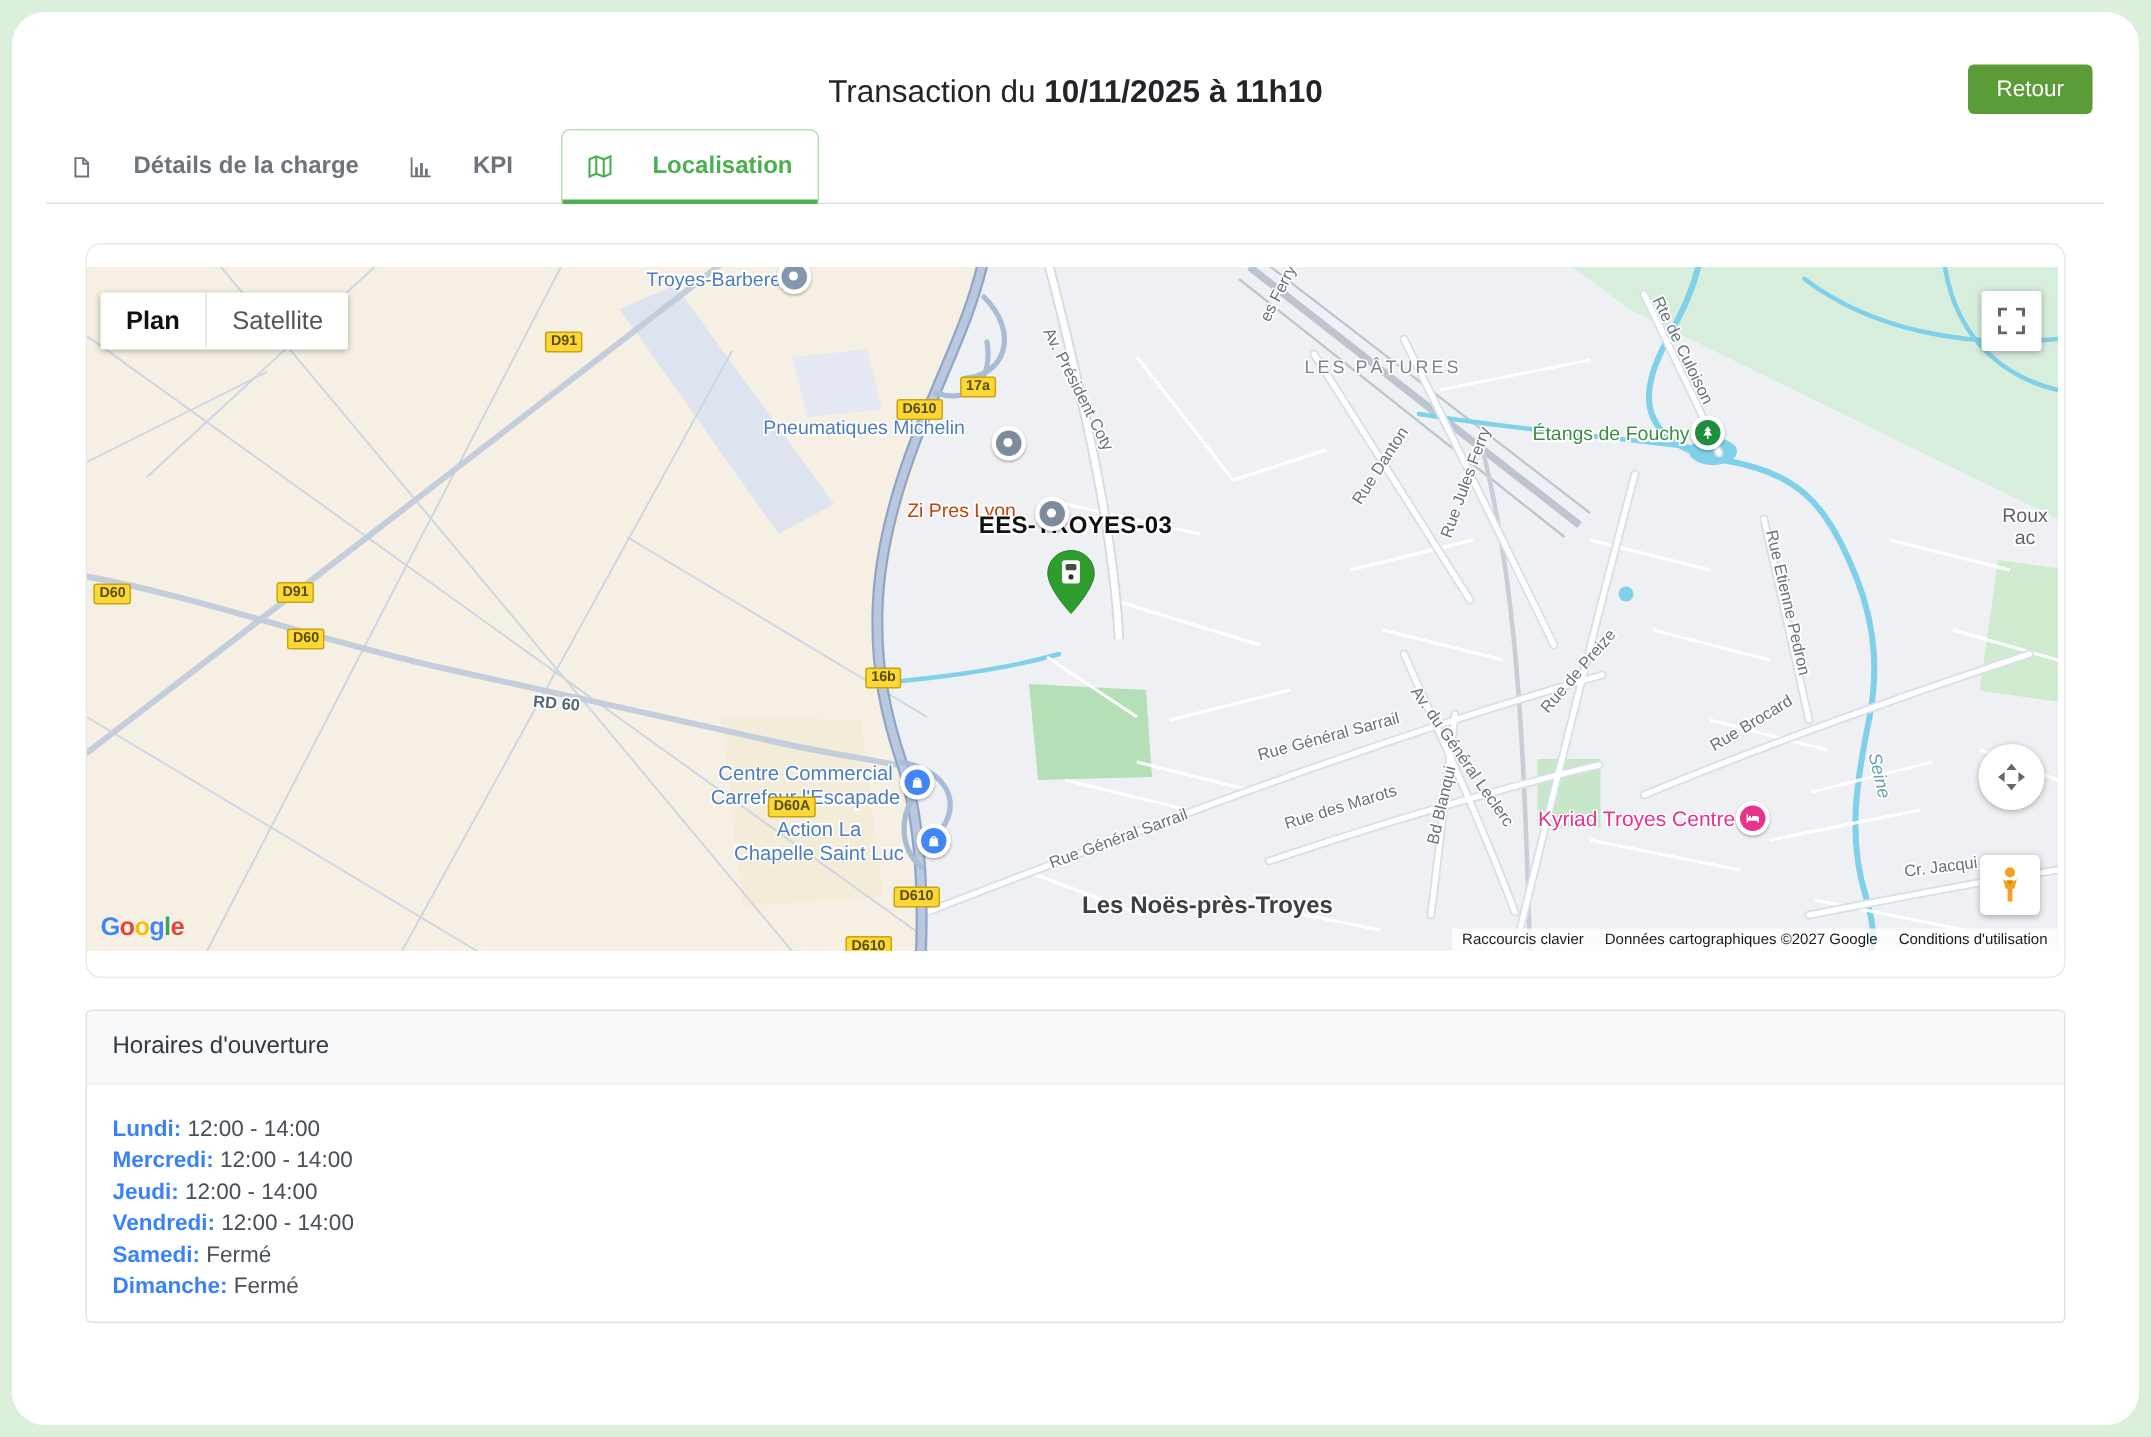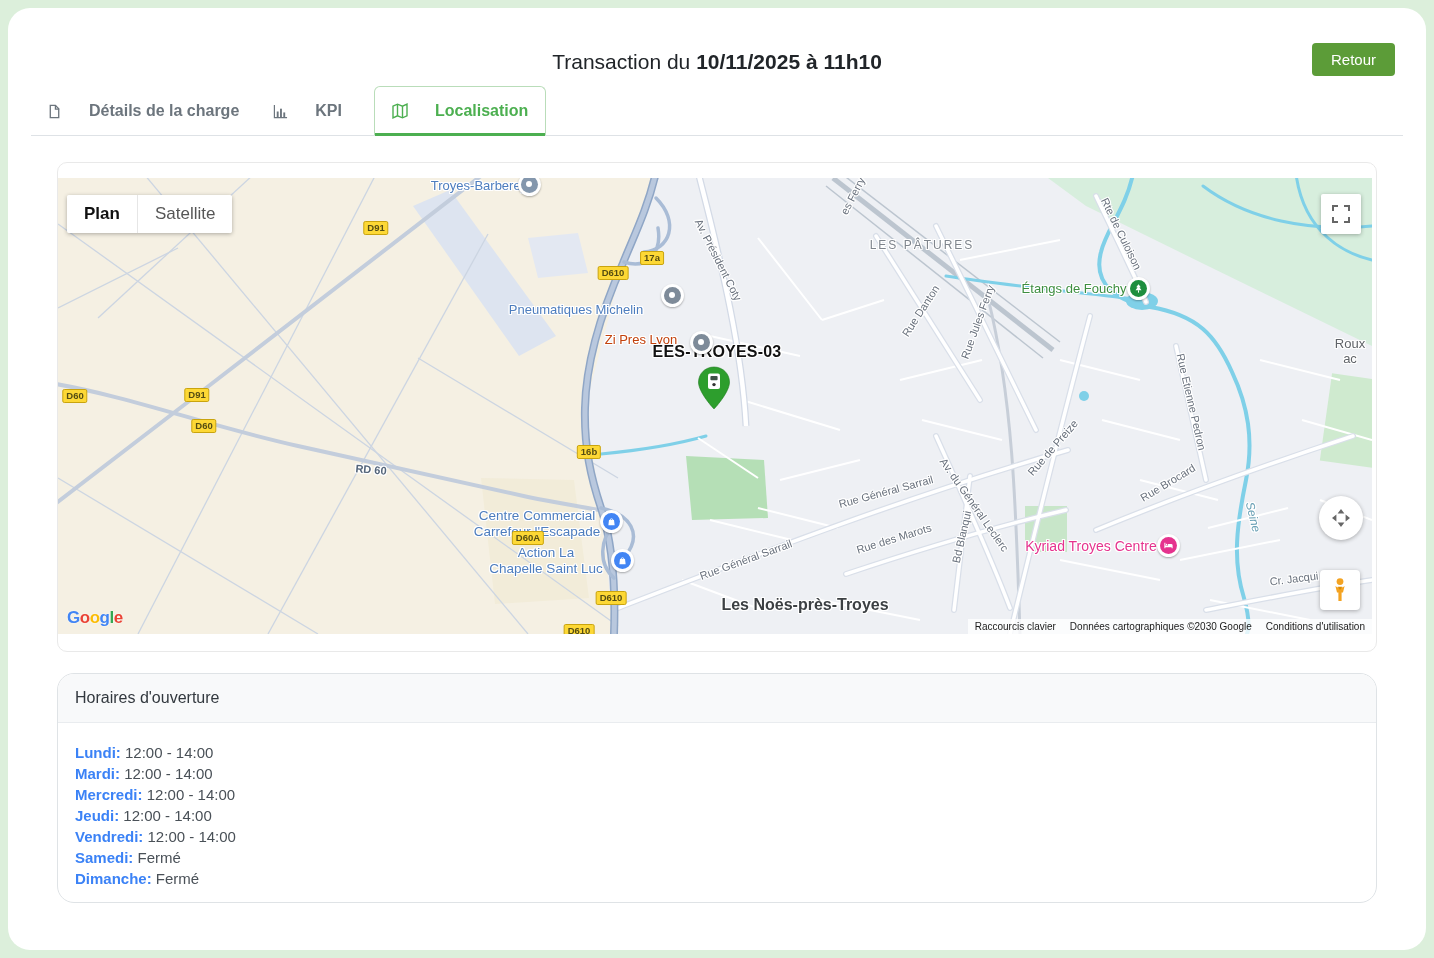--- a/index.html
+++ b/index.html
@@ -62,21 +62,21 @@
   .pan{top:318px;left:1261px;width:44px;height:44px;border-radius:50%;}
   .pegman{top:392px;left:1262px;width:40px;height:40px;border-radius:4px;}
 
   .google{position:absolute;left:9px;bottom:6px;font-size:17px;font-weight:700;letter-spacing:-.5px;cursor:pointer;
           text-shadow:0 0 2px #fff;}
   .attr{position:absolute;right:0;bottom:0;height:15px;display:flex;gap:14px;align-items:center;
         background:rgba(255,255,255,.78);padding:0 7px;font-size:10px;color:#1a1a1a;}
   .attr span{cursor:pointer;}
 
   
-  .hours-card{margin:21px 49px 0;border:1px solid #dfe3e6;border-radius:17px;overflow:hidden;background:#fff;}
+  .hours-card{margin:21px 49px 0;border:1px solid #dfe3e6;border-radius:4px;overflow:hidden;background:#fff;}
   .hours-head{background:#f8f9fa;border-bottom:1px solid #e9ecef;padding:15px 17px;font-size:16px;color:#32383e;}
   .hours-body{padding:19px 17px 13px;font-size:15px;color:#495057;line-height:21px;}
   .hour-row b{color:#3b82f6;font-weight:700;}
 </style>
 </head>
 <body>
 
 <div class="page">
 
   <div class="hdr">
@@ -258,25 +258,25 @@
         <svg width="24" height="26" viewBox="0 0 24 26">
           <circle cx="12" cy="4.6" r="3.4" fill="#f4a321"></circle>
           <path d="M7.4 9 C9.8 11.4 14.2 11.4 16.6 9 L15 15.5 L13.6 15.5 L13.6 24 L10.4 24 L10.4 15.5 L9 15.5 Z" fill="#f4a321"></path>
           <path d="M9.6 9.8 L12 13 L14.4 9.8 Z" fill="#d88a00"></path>
         </svg>
       </div>
 
       <div class="google"><span style="color: rgb(66, 133, 244);">G</span><span style="color: rgb(234, 67, 53);">o</span><span style="color: rgb(251, 188, 5);">o</span><span style="color: rgb(66, 133, 244);">g</span><span style="color: rgb(52, 168, 83);">l</span><span style="color: rgb(234, 67, 53);">e</span></div>
       <div class="attr">
           <span>Raccourcis clavier</span>
-          <span>Données cartographiques ©2030 Google</span>
+          <span>Données cartographiques ©2027 Google</span>
           <span>Conditions d'utilisation</span>
         </div>
     <div class="map-label poi-blue" style="left: 421px; top: 8px; font-size: 13px; transform: translate(-50%, -50%);">Troyes-Barberey</div>
-        <div class="map-label poi-blue" style="left: 518px; top: 132px; font-size: 13px; transform: translate(-50%, -50%);">Pneumatiques Michelin</div>
+        <div class="map-label poi-blue" style="left: 518px; top: 107px; font-size: 13px; transform: translate(-50%, -50%);">Pneumatiques Michelin</div>
         <div class="map-label poi-gray" style="left: 583px; top: 162px; font-size: 13px; transform: translate(-50%, -50%);">Zi Pres Lyon</div>
         <div class="map-label station" style="left: 659px; top: 174px; font-size: 16px; transform: translate(-50%, -50%);">EES-TROYES-03</div>
         <div class="map-label area" style="left: 864px; top: 67px; font-size: 12px; transform: translate(-50%, -50%);">LES PÂTURES</div>
         <div class="map-label park" style="left: 1016px; top: 111px; font-size: 13px; transform: translate(-50%, -50%);">Étangs de Fouchy</div>
         <div class="map-label town" style="left: 1292px; top: 173px; font-size: 13px; transform: translate(-50%, -50%);">Roux ac</div>
         <div class="map-label road" style="left: 863px; top: 133px; transform: translate(-50%, -50%) rotate(-57deg);">Rue Danton</div>
         <div class="map-label road" style="left: 920px; top: 144px; transform: translate(-50%, -50%) rotate(-70deg);">Rue Jules Ferry</div>
         <div class="map-label road" style="left: 795px; top: 18px; transform: translate(-50%, -50%) rotate(-63deg);">es Ferry</div>
         <div class="map-label road" style="left: 1063px; top: 56px; transform: translate(-50%, -50%) rotate(64deg);">Rte de Culoison</div>
         <div class="map-label road" style="left: 1133px; top: 224px; transform: translate(-50%, -50%) rotate(77deg);">Rue Etienne Pedron</div>
@@ -360,21 +360,20 @@
             </svg>
           </div>
         </div>
       </div>
   </div>
 
   <div class="hours-card">
     <div class="hours-head">Horaires d'ouverture</div>
     <div class="hours-body">
         <div class="hour-row"><b>Lundi:</b><span> 12:00 - 14:00</span></div>
-        <div class="hour-row"><b>Mardi:</b><span> 12:00 - 14:00</span></div>
         <div class="hour-row"><b>Mercredi:</b><span> 12:00 - 14:00</span></div>
         <div class="hour-row"><b>Jeudi:</b><span> 12:00 - 14:00</span></div>
         <div class="hour-row"><b>Vendredi:</b><span> 12:00 - 14:00</span></div>
         <div class="hour-row"><b>Samedi:</b><span> Fermé</span></div>
         <div class="hour-row"><b>Dimanche:</b><span> Fermé</span></div>
       </div>
   </div>
 
 </div>
 

